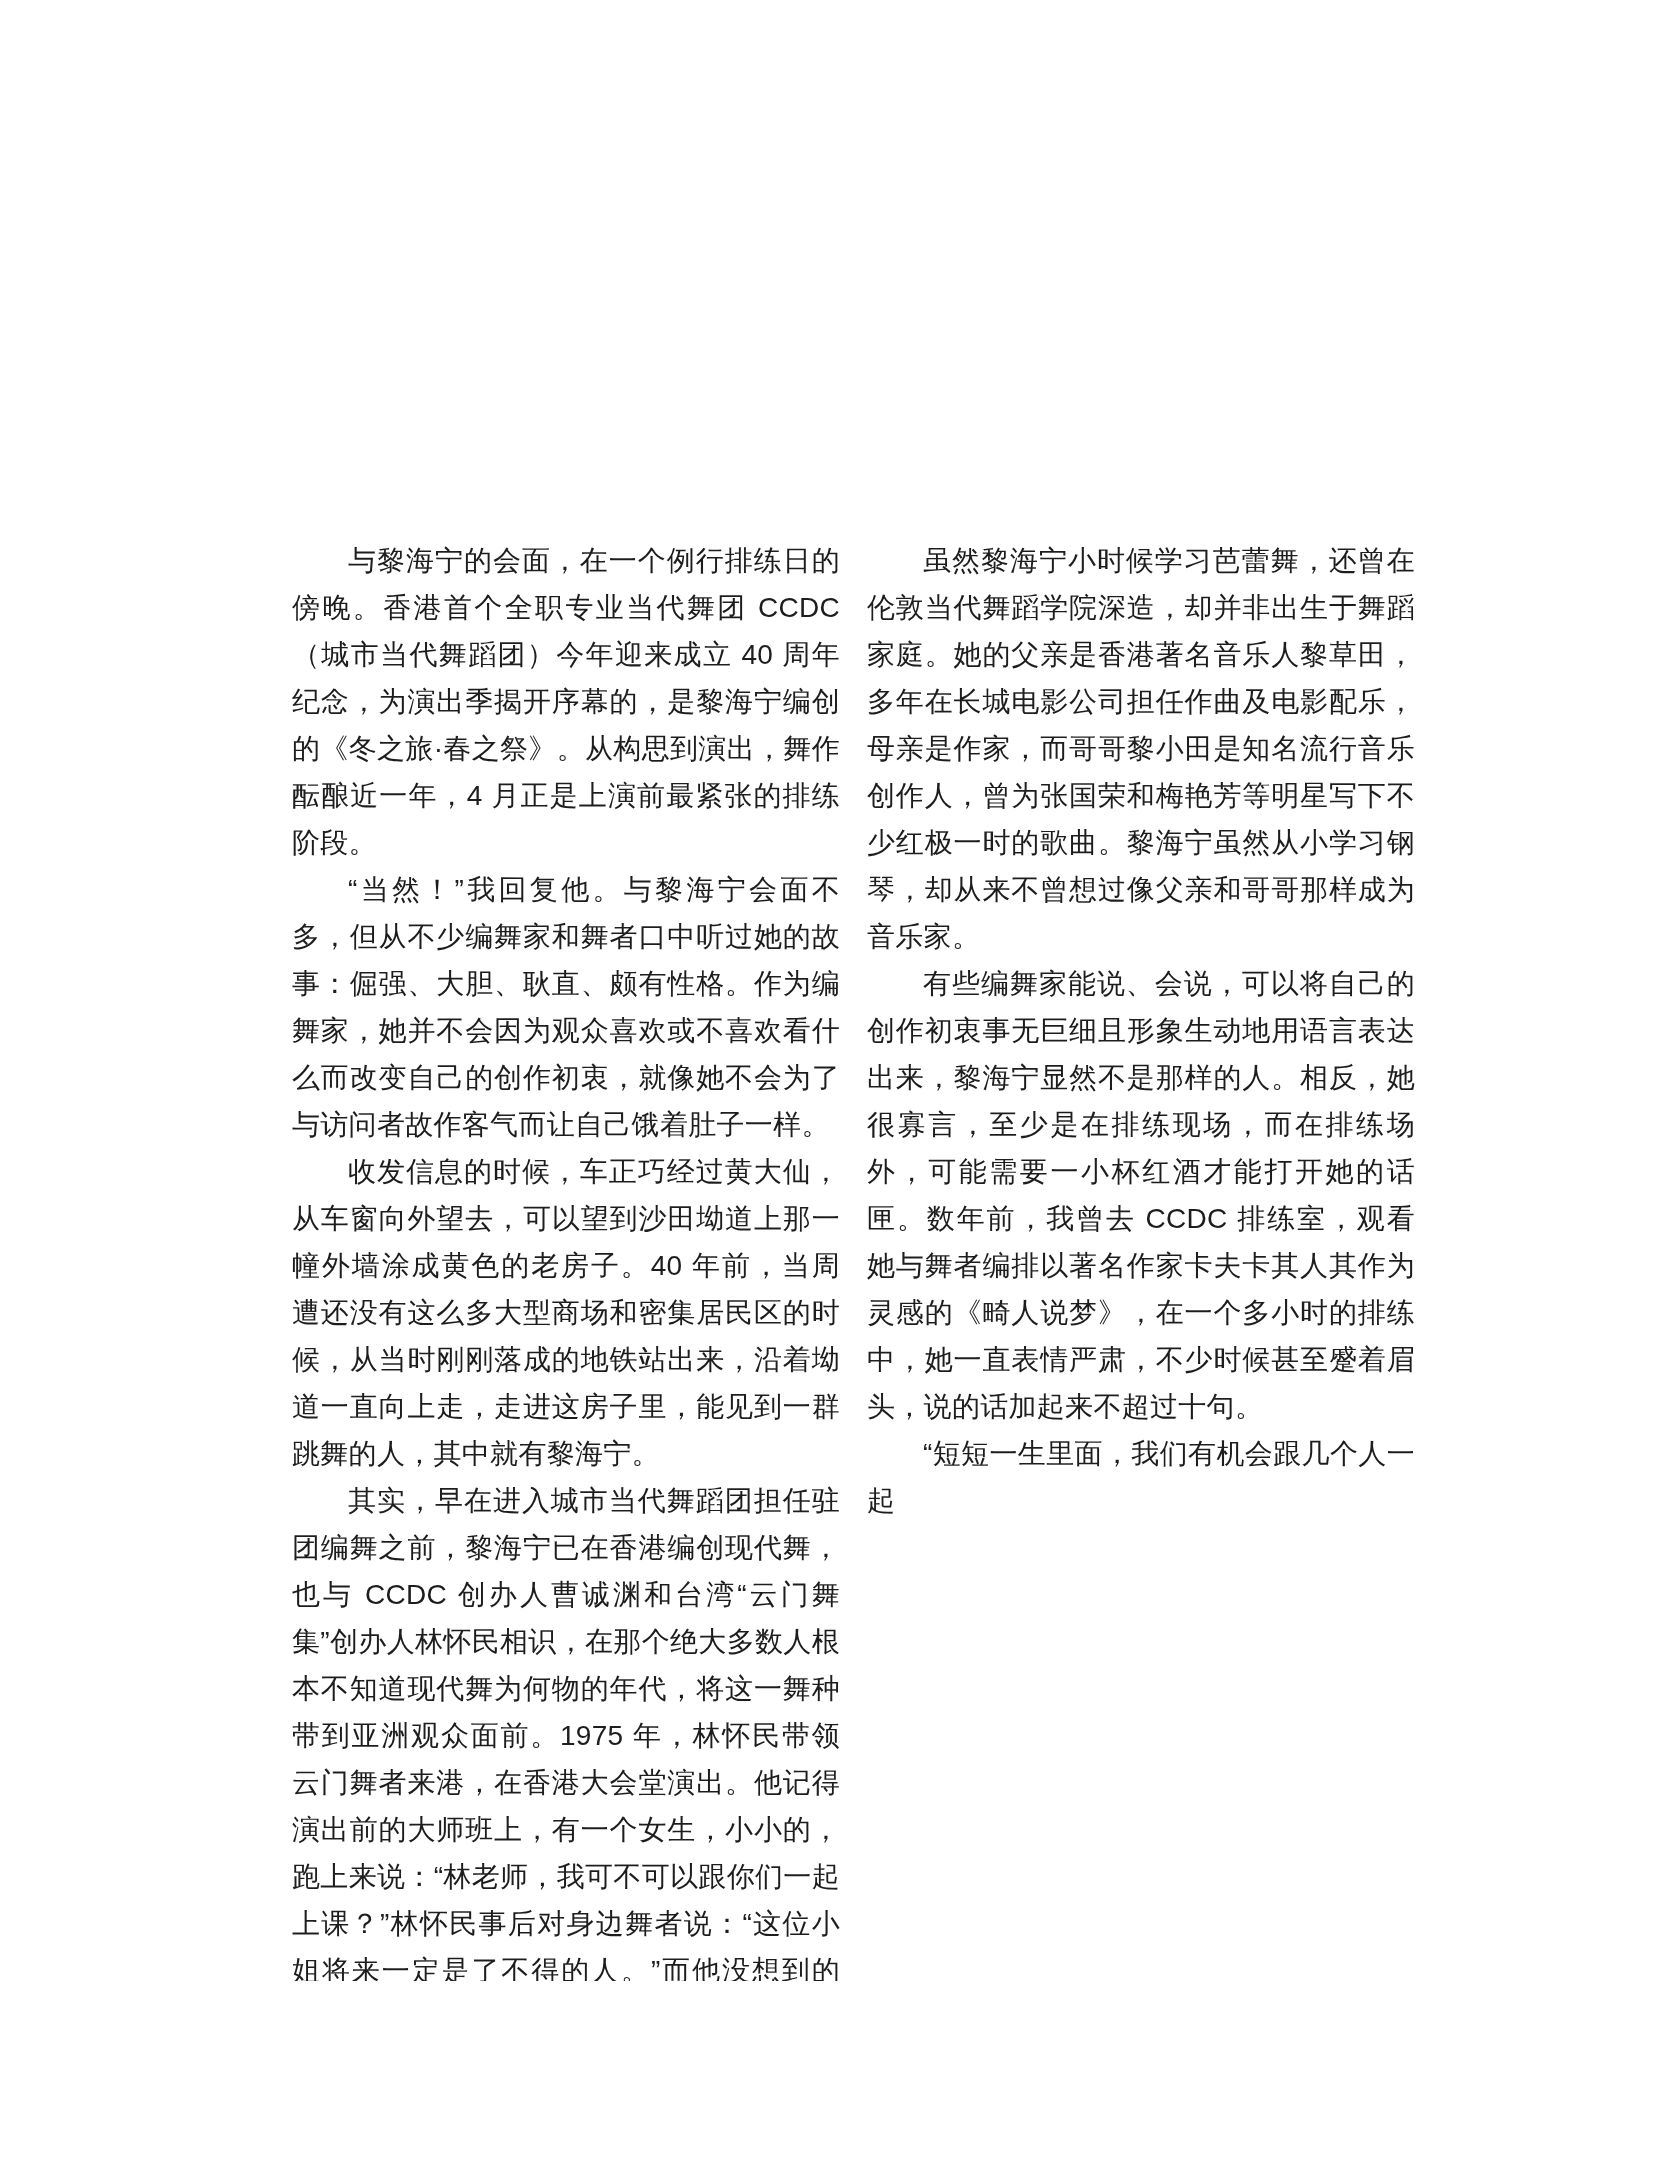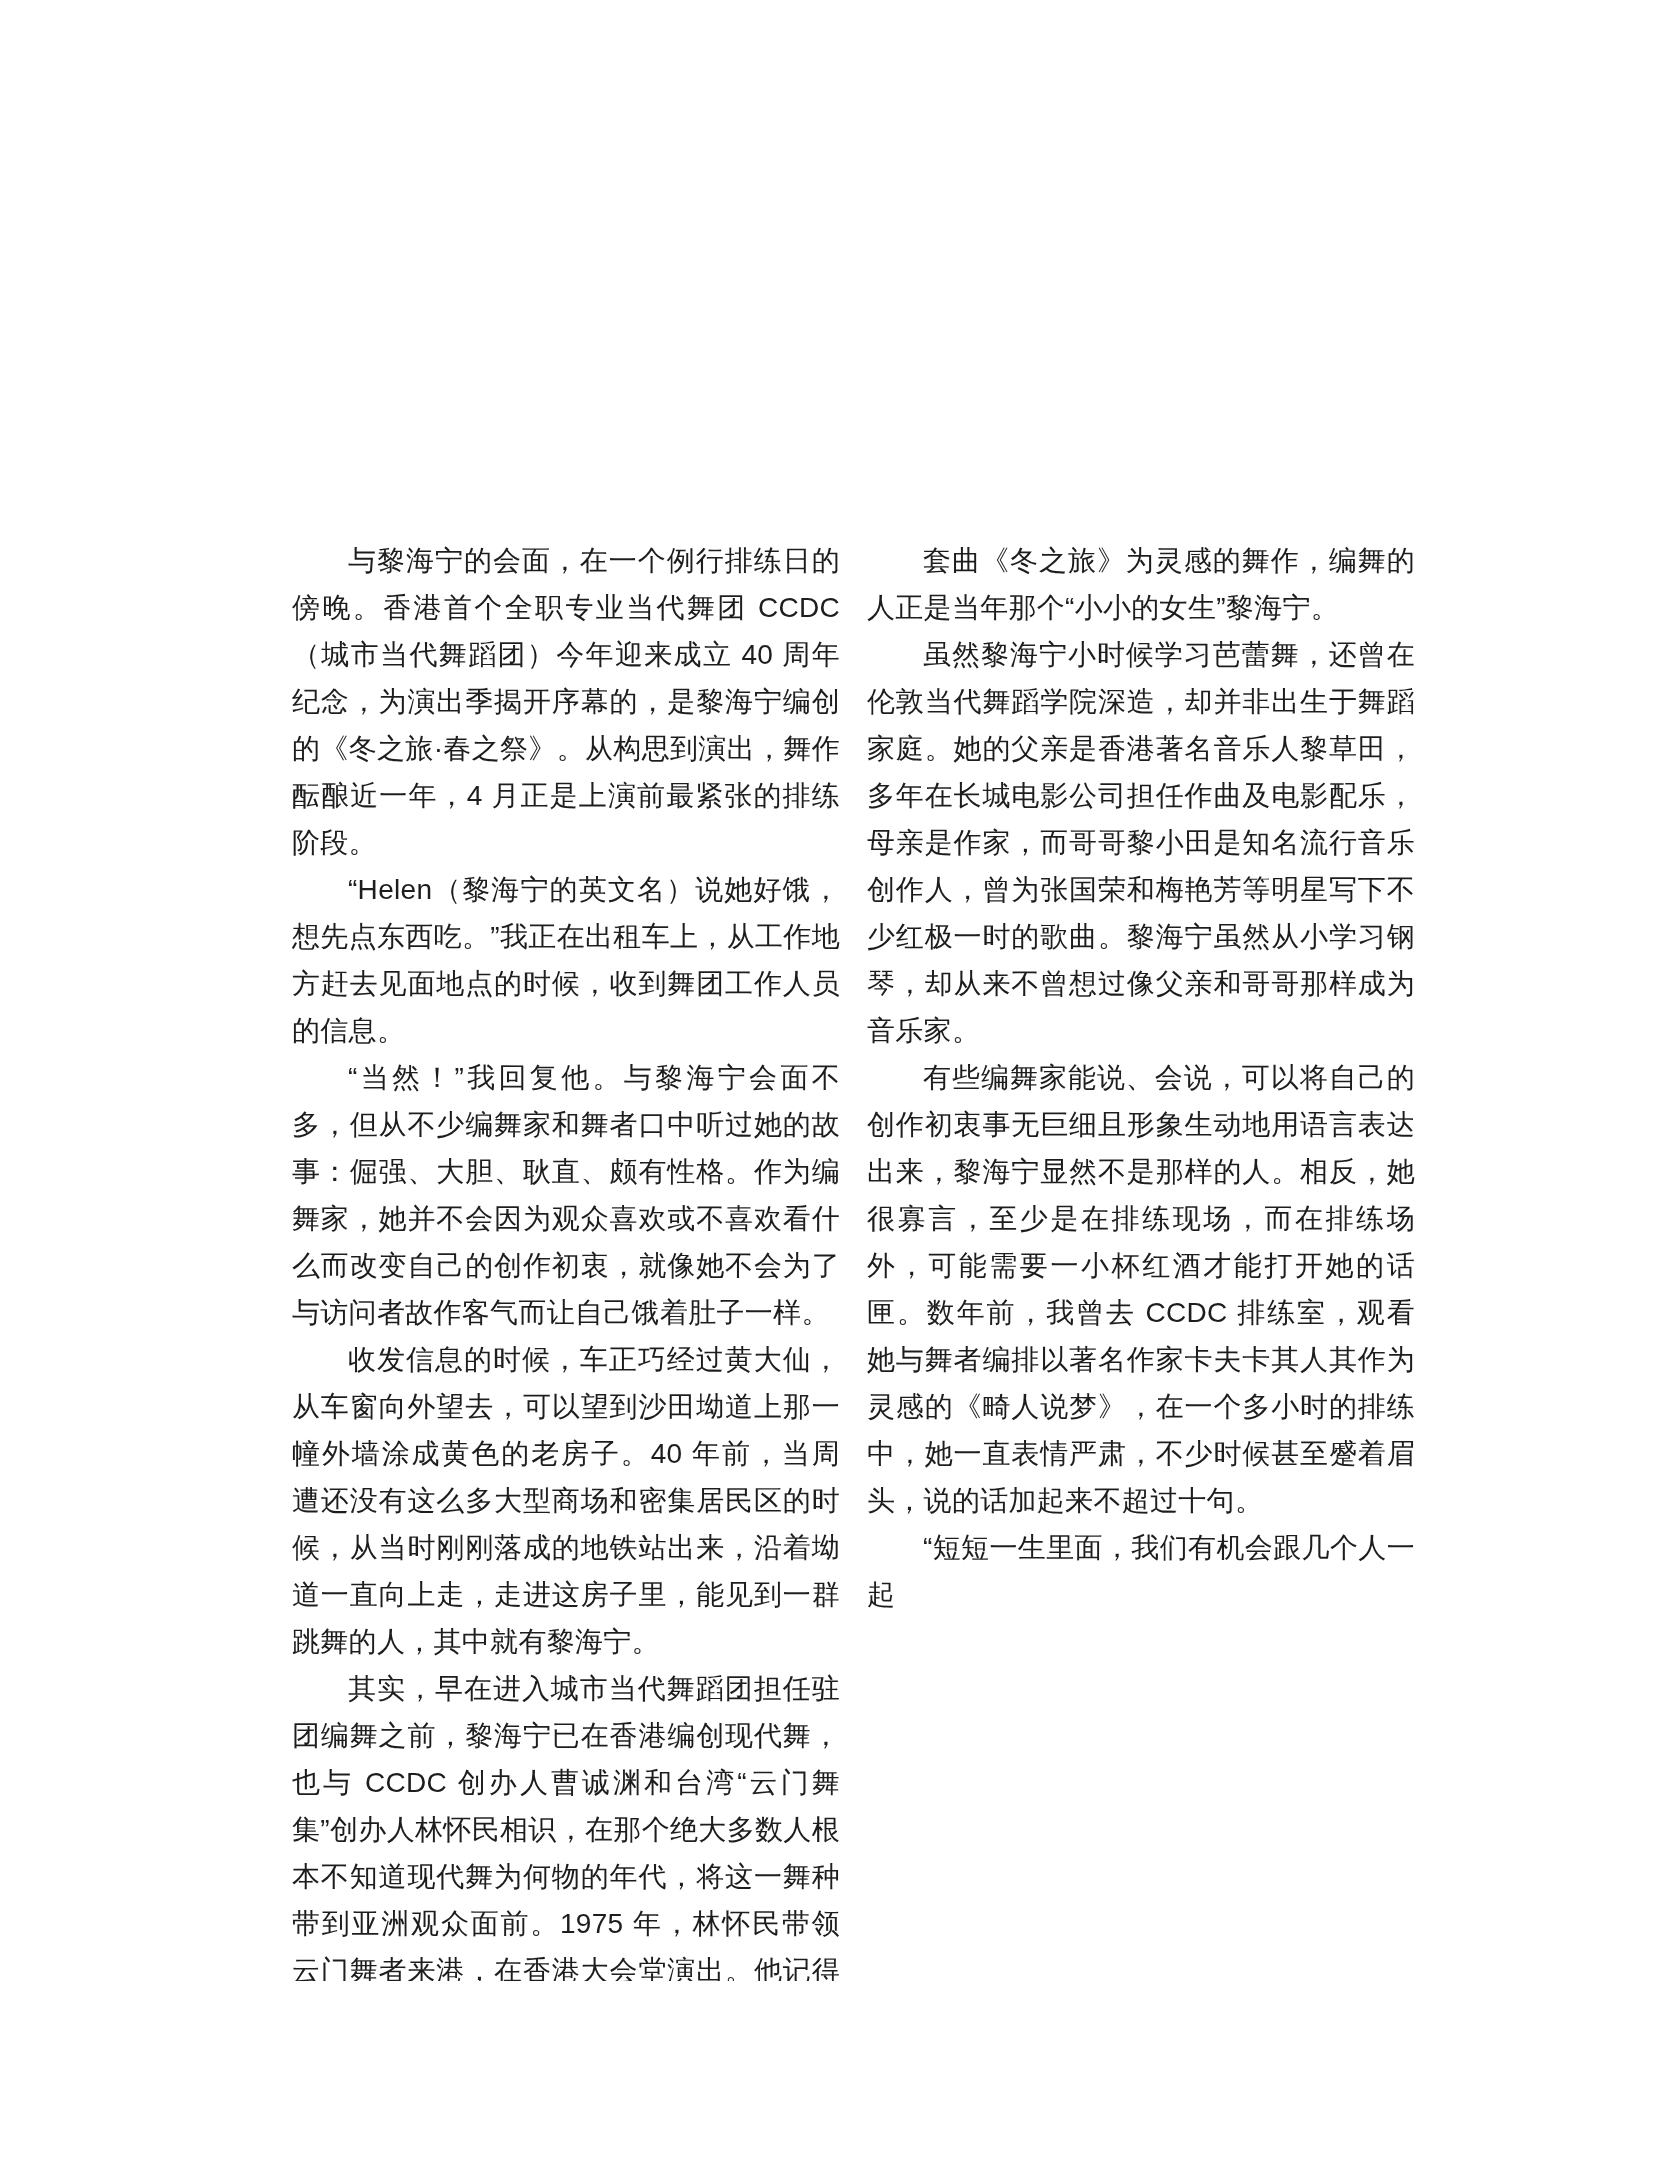--- a/index.html
+++ b/index.html
@@ -43,28 +43,26 @@
     white-space: nowrap;
   }
 </style>
 </head>
 <body>
 
 <div class="page">
 
   <div class="column column-left">
     <p>与黎海宁的会面，在一个例行排练日的傍晚。香港首个全职专业当代舞团 CCDC（城市当代舞蹈团）今年迎来成立 40 周年纪念，为演出季揭开序幕的，是黎海宁编创的《冬之旅·春之祭》。从构思到演出，舞作酝酿近一年，4 月正是上演前最紧张的排练阶段。</p>
-    <p>“Helen（黎海宁的英文名）说她好饿，想先点东西吃。”我正在出租车上，从工作地方赶去见面地点的时候，收到舞团工作人员的信息。</p>
     <p>“当然！”我回复他。与黎海宁会面不多，但从不少编舞家和舞者口中听过她的故事：倔强、大胆、耿直、颇有性格。作为编舞家，她并不会因为观众喜欢或不喜欢看什么而改变自己的创作初衷，就像她不会为了与访问者故作客气而让自己饿着肚子一样。</p>
     <p>收发信息的时候，车正巧经过黄大仙，从车窗向外望去，可以望到沙田坳道上那一幢外墙涂成黄色的老房子。40 年前，当周遭还没有这么多大型商场和密集居民区的时候，从当时刚刚落成的地铁站出来，沿着坳道一直向上走，走进这房子里，能见到一群跳舞的人，其中就有黎海宁。</p>
     <p>其实，早在进入城市当代舞蹈团担任驻团编舞之前，黎海宁已在香港编创现代舞，也与 CCDC 创办人曹诚渊和台湾“云门舞集”创办人林怀民相识，在那个绝大多数人根本不知道现代舞为何物的年代，将这一舞种带到亚洲观众面前。1975 年，林怀民带领云门舞者来港，在香港大会堂演出。他记得演出前的大师班上，有一个女生，小小的，跑上来说：“林老师，我可不可以跟你们一起上课？”林怀民事后对身边舞者说：“这位小姐将来一定是了不得的人。”而他没想到的是，不过八九年后，云门舞集在台北演出以舒伯特声乐</p>
   </div>
 
   <div class="column column-right">
-    <p>套曲《冬之旅》为灵感的舞作，编舞的人正是当年那个“小小的女生”黎海宁。</p>
     <p>虽然黎海宁小时候学习芭蕾舞，还曾在伦敦当代舞蹈学院深造，却并非出生于舞蹈家庭。她的父亲是香港著名音乐人黎草田，多年在长城电影公司担任作曲及电影配乐，母亲是作家，而哥哥黎小田是知名流行音乐创作人，曾为张国荣和梅艳芳等明星写下不少红极一时的歌曲。黎海宁虽然从小学习钢琴，却从来不曾想过像父亲和哥哥那样成为音乐家。</p>
     <p>有些编舞家能说、会说，可以将自己的创作初衷事无巨细且形象生动地用语言表达出来，黎海宁显然不是那样的人。相反，她很寡言，至少是在排练现场，而在排练场外，可能需要一小杯红酒才能打开她的话匣。数年前，我曾去 CCDC 排练室，观看她与舞者编排以著名作家卡夫卡其人其作为灵感的《畸人说梦》，在一个多小时的排练中，她一直表情严肃，不少时候甚至蹙着眉头，说的话加起来不超过十句。</p>
     <p>“短短一生里面，我们有机会跟几个人一起</p>
   </div>
 
   <div class="page-number">NCPA 67</div>
 
 </div>
 
 

